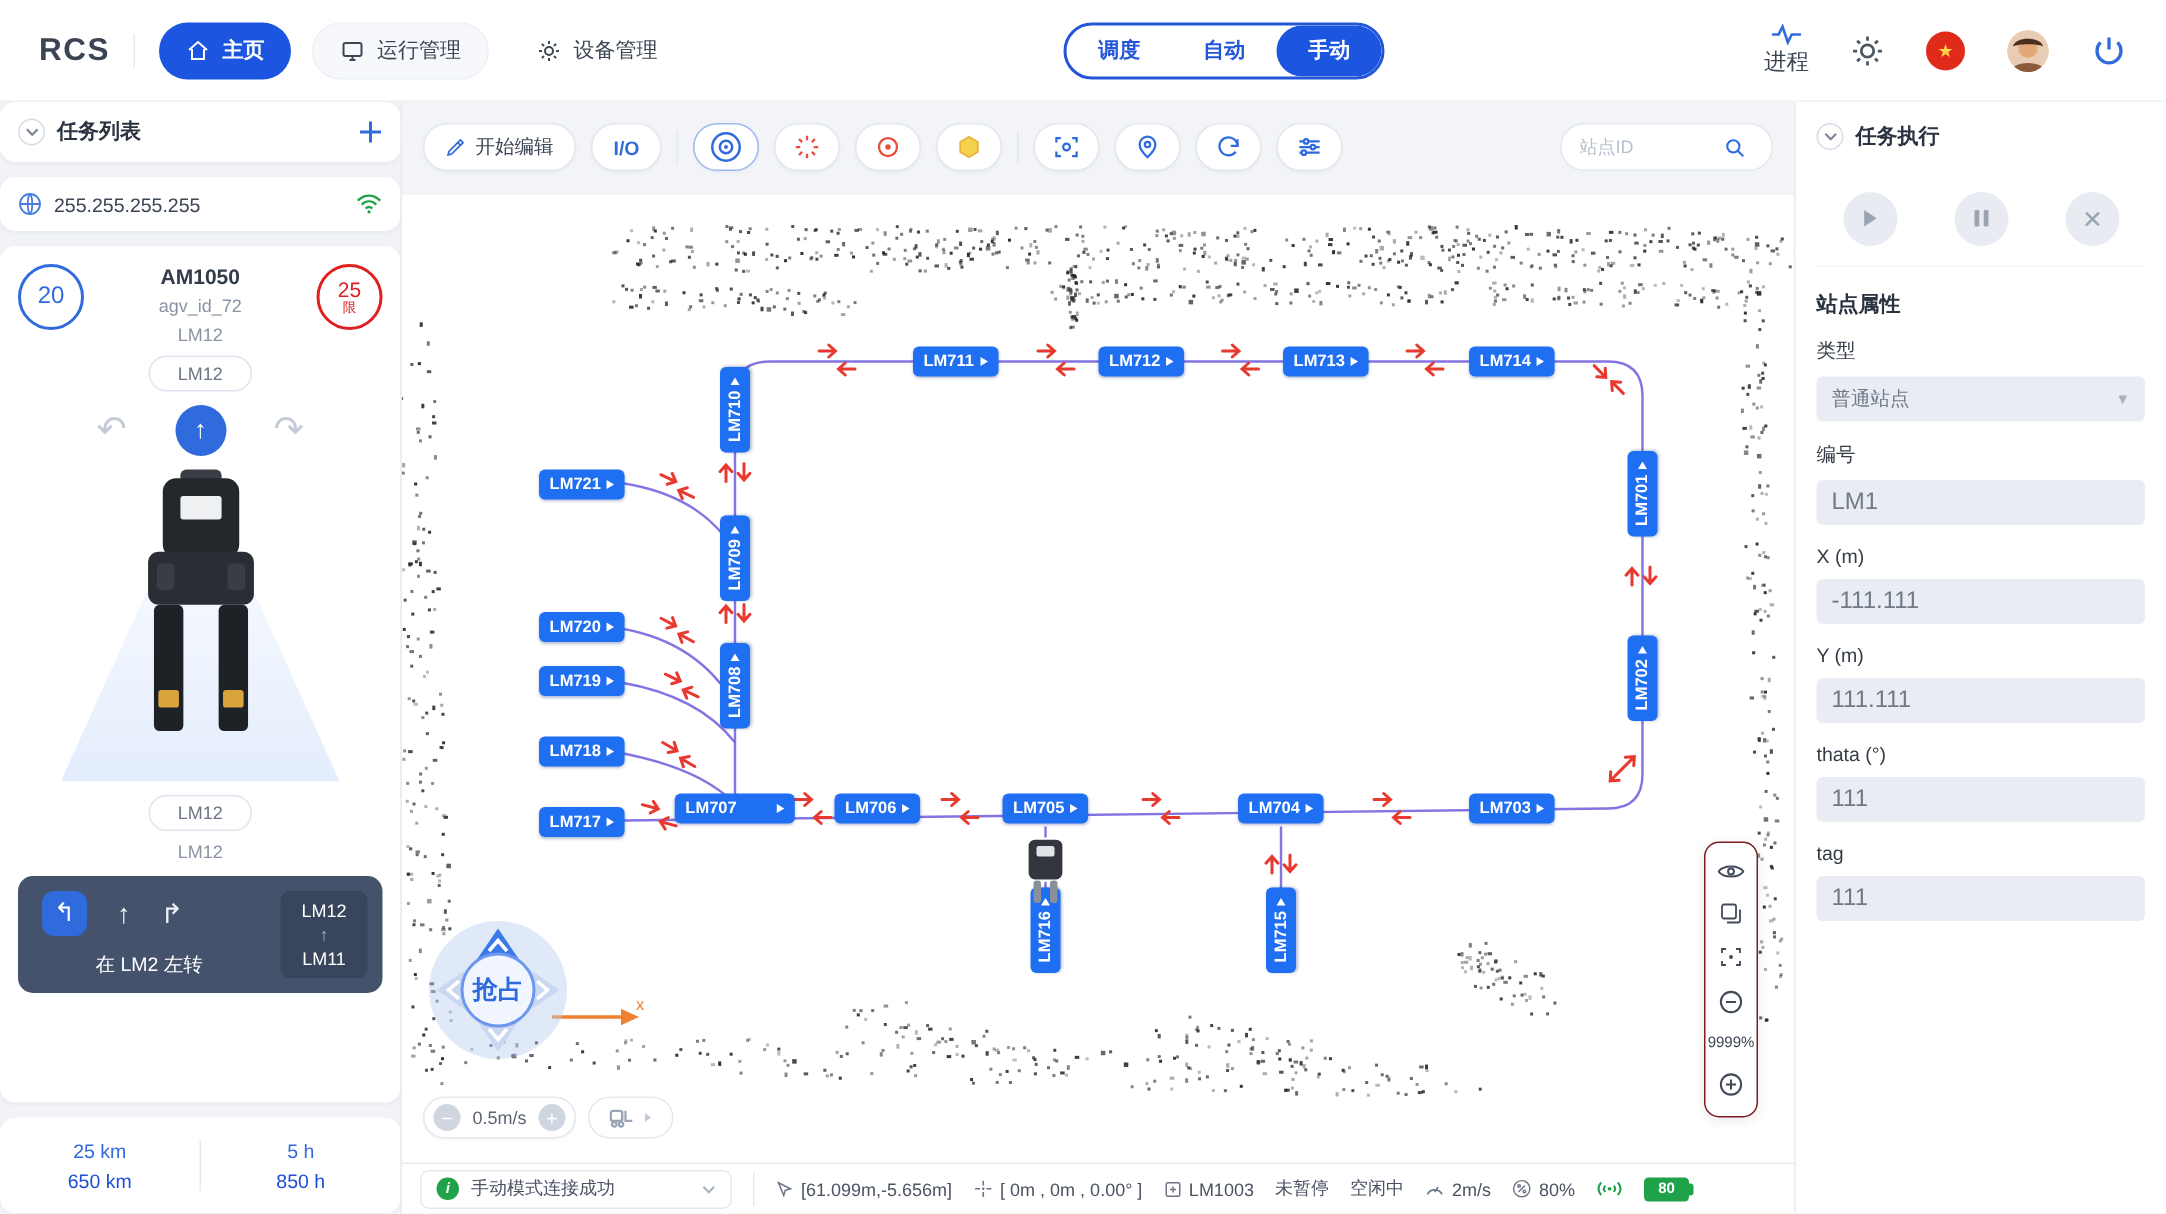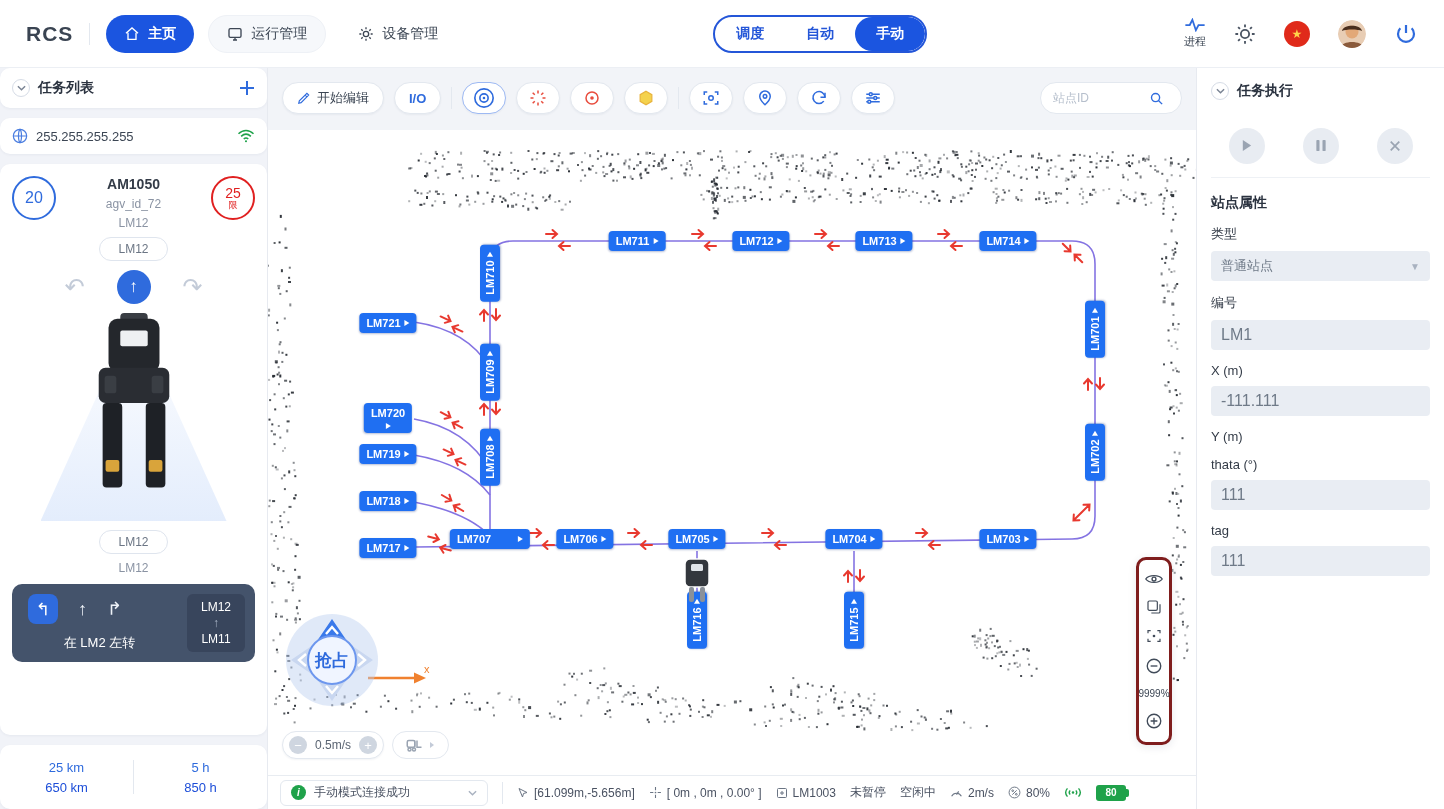--- a/index.html
+++ b/index.html
@@ -10,21 +10,21 @@
 .logo{font-size:21px;font-weight:700;color:#3a4452;letter-spacing:1px;}
 .tb-div{width:1px;height:22px;background:#e3e8ef;margin:0 16px;}
 .nav{display:flex;align-items:center;gap:14px;}
 .nav-item{display:flex;align-items:center;gap:8px;height:38px;padding:0 18px;border-radius:20px;font-size:14px;color:#3c4654;cursor:pointer;}
 .nav-item.active{background:var(--primary,#1b55e0);color:#fff;font-weight:600;}
 .nav-item.light{background:#f6f8fb;border:1px solid #eef1f6;}
 .modes{margin:0 auto;display:flex;border:2px solid #2456d8;border-radius:21px;height:38px;overflow:hidden;background:#fff;}
 .mode{width:70px;display:flex;align-items:center;justify-content:center;font-size:14px;font-weight:600;color:#2456d8;cursor:pointer;}
 .mode.active{background:var(--primary,#1b55e0);color:#fff;border-radius:19px;}
 .tb-right{display:flex;align-items:center;gap:28px;}
-.process{display:flex;flex-direction:column;align-items:center;gap:2px;font-size:11px;color:#3c4654;cursor:pointer;}
+.process{display:flex;flex-direction:column;align-items:center;gap:2px;font-size:15px;color:#3c4654;cursor:pointer;}
 .flag{width:26px;height:26px;border-radius:50%;background:#e02a1a;display:flex;align-items:center;justify-content:center;color:#ffd54a;font-size:12px;cursor:pointer;}
 .avatar{width:28px;height:28px;border-radius:50%;overflow:hidden;cursor:pointer;}
 
 .content{flex:1;display:flex;min-height:0;}
 
 .left{width:268px;flex:0 0 268px;background:#f1f3f8;border-right:1px solid #e7eaf0;display:flex;flex-direction:column;gap:10px;overflow:hidden;}
 .card{background:#fff;border-radius:10px;box-shadow:0 1px 3px rgba(25,40,70,.05);}
 .panel-head{height:40px;display:flex;align-items:center;gap:8px;padding:0 12px;flex:0 0 40px;}
 .panel-title{font-size:14px;font-weight:700;color:#2b3340;}
 .grow{flex:1;}
@@ -80,21 +80,21 @@
 .robot-marker{position:absolute;left:414px;top:490px;z-index:3;cursor:pointer;}
 
 .joystick{position:absolute;left:16px;top:544px;width:96px;height:96px;z-index:5;}
 .joy-label{position:absolute;left:50%;top:50%;transform:translate(-50%,-50%);color:#2f6bdd;font-size:17px;font-weight:700;pointer-events:none;}
 .speed-pill{position:absolute;left:14px;top:663px;height:28px;background:#fff;border:1px solid #e3e8ef;border-radius:14px;display:flex;align-items:center;gap:8px;padding:0 6px;z-index:5;box-shadow:0 1px 2px rgba(20,40,80,.05);}
 .round-sm{width:18px;height:18px;border-radius:50%;background:#cfd6e0;color:#fff;font-size:13px;display:flex;align-items:center;justify-content:center;border:none;cursor:pointer;line-height:1;}
 .speed-val{font-size:12px;color:#5a6472;}
 .fork-pill{position:absolute;left:124px;top:663px;height:28px;background:#fff;border:1px solid #e3e8ef;border-radius:14px;display:flex;align-items:center;gap:5px;padding:0 12px;z-index:5;cursor:pointer;}
 .xaxis{position:absolute;left:98px;top:596px;z-index:4;}
 
-.float-tools{position:absolute;right:24px;bottom:64px;width:36px;background:#fff;border:3px solid #7f1d1d;border-radius:10px;box-shadow:0 2px 8px rgba(25,40,70,.1);display:flex;flex-direction:column;align-items:center;gap:13px;padding:12px 0;z-index:5;}
+.float-tools{position:absolute;right:24px;bottom:64px;width:36px;background:#fff;border:1px solid #7f1d1d;border-radius:10px;box-shadow:0 2px 8px rgba(25,40,70,.1);display:flex;flex-direction:column;align-items:center;gap:13px;padding:12px 0;z-index:5;}
 .ft-btn{cursor:pointer;display:flex;align-items:center;justify-content:center;}
 .zoom-val{font-size:10px;color:#3c4654;}
 
 .status-bar{position:absolute;left:0;right:0;bottom:0;height:34px;background:#fff;border-top:1px solid #e8ecf1;display:flex;align-items:center;gap:14px;padding:0 12px;font-size:12px;color:#4a5262;z-index:6;}
 .msg-box{border:1px solid #e3e8ef;border-radius:6px;height:26px;display:flex;align-items:center;gap:8px;padding:0 10px;width:208px;}
 .info-dot{width:15px;height:15px;border-radius:50%;background:var(--success,#1fa24a);color:#fff;font-size:10px;font-weight:700;display:flex;align-items:center;justify-content:center;font-style:italic;}
 .sb-item{display:flex;align-items:center;gap:5px;white-space:nowrap;}
 .battery{width:30px;height:16px;background:var(--success,#1fa24a);border-radius:3px;color:#fff;font-size:10px;font-weight:700;display:flex;align-items:center;justify-content:center;position:relative;}
 .battery:after{content:"";position:absolute;right:-3px;top:4px;width:3px;height:8px;background:var(--success,#1fa24a);border-radius:0 2px 2px 0;}
 
@@ -1638,21 +1638,21 @@
               <i class="caret"></i>
             </div>
             <div class="station" style="left: 120px; top: 255px;">
               <span>LM721</span>
               <i class="caret"></i>
             </div>
             <div class="station vert" style="left: 222px; top: 304px;">
               <span>LM709</span>
               <i class="caret"></i>
             </div>
-            <div class="station" style="left: 120px; top: 350px; flex-direction: column;">
+            <div class="station" style="left: 120px; top: 350px;">
               <span>LM720</span>
               <i class="caret"></i>
             </div>
             <div class="station" style="left: 120px; top: 386px;">
               <span>LM719</span>
               <i class="caret"></i>
             </div>
             <div class="station vert" style="left: 222px; top: 389px;">
               <span>LM708</span>
               <i class="caret"></i>
@@ -1972,20 +1972,23 @@
           </div>
       </div>
       <div class="field">
         <label>X (m)</label>
         <div class="fbox">
             <input readonly="" value="-111.111" style="">
           </div>
       </div>
       <div class="field">
         <label>Y (m)</label>
+        <div class="fbox">
+            <input readonly="" value="111.111" style="">
+          </div>
       </div>
       <div class="field">
         <label>thata (°)</label>
         <div class="fbox">
             <input readonly="" value="111" style="">
           </div>
       </div>
       <div class="field">
         <label>tag</label>
         <div class="fbox">

